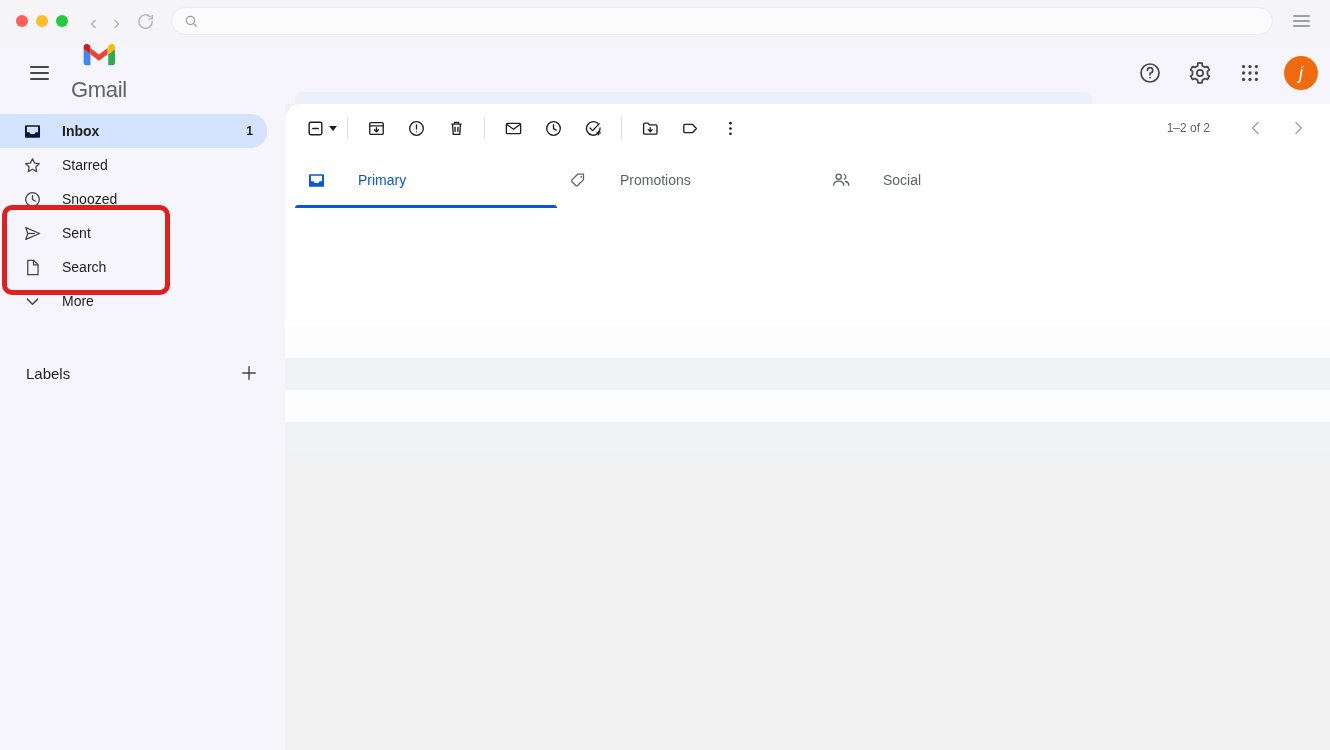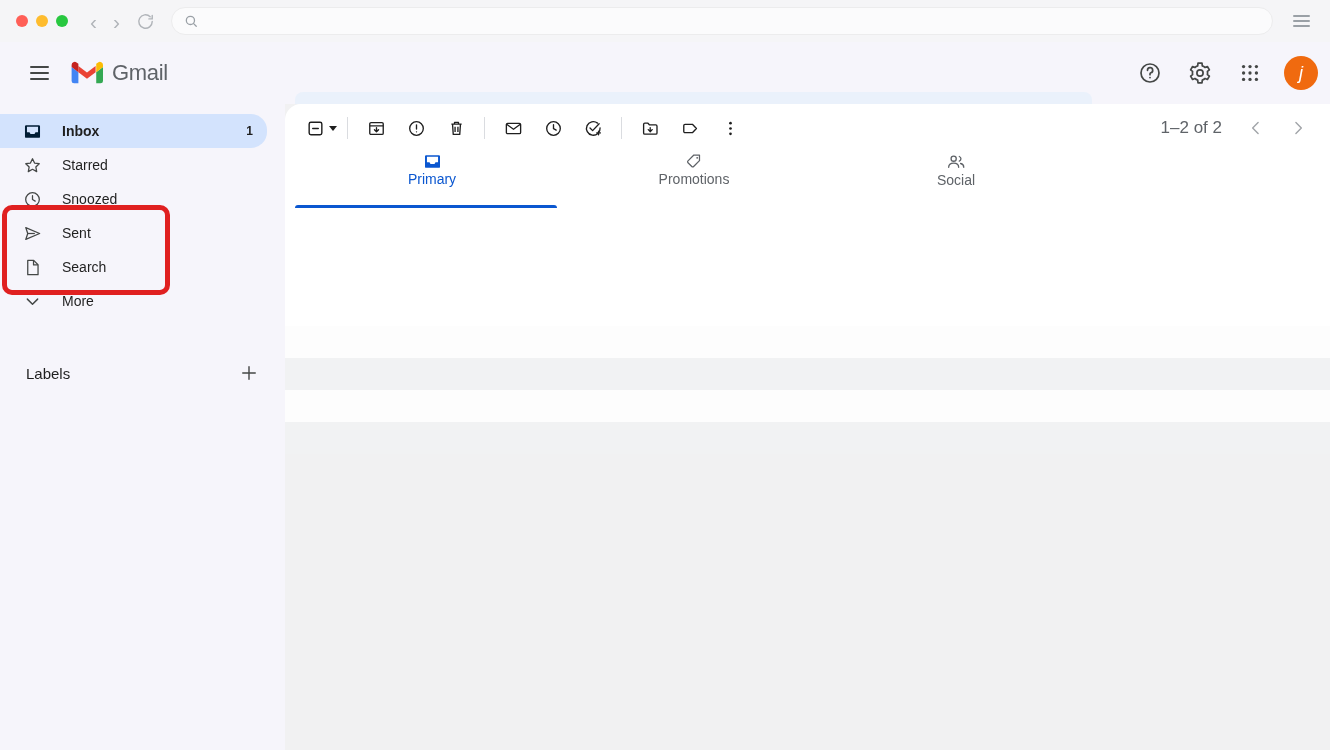--- a/index.html
+++ b/index.html
@@ -45,21 +45,21 @@
   .gmail-header {
     height: 62px; width: 100%;
     background: #f6f5fb;
     display: flex; align-items: center;
     padding: 0 16px 0 22px;
     position: relative;
   }
   .hamburger { display: flex; flex-direction: column; gap: 4px; cursor: pointer; padding: 8px; }
   .hamburger span { display: block; width: 19px; height: 2px; background: #444746; border-radius: 2px; }
 
-  .brand { display: flex; align-items: center; gap: 9px; margin-left: 14px; }
+  .brand { display: flex; align-items: center; gap: 9px; margin-left: 14px; flex-direction: column; }
   .brand-word { font-size: 22px; color: #5f6368; letter-spacing: -0.3px; }
 
   .search-wrap {
     position: absolute; left: 295px; top: 50px;
     width: 797px; height: 46px;
     background: #eaf1fb;
     border-radius: 8px;
     display: flex; align-items: center;
     padding: 0 16px 0 22px;
   }
@@ -139,28 +139,28 @@
     position: relative;
     overflow: hidden;
   }
 
   .toolbar { height: 48px; display: flex; align-items: center; padding: 0 12px 0 10px; position: relative; }
   .tool-icon { width: 40px; height: 40px; border-radius: 50%; display: flex; align-items: center; justify-content: center; color: #1f1f1f; cursor: pointer; }
   .caret { width: 0; height: 0; border-left: 4.5px solid transparent; border-right: 4.5px solid transparent; border-top: 5.5px solid #1f1f1f; margin-left: -6px; margin-right: 2px; cursor: pointer; }
   .divider { width: 1px; height: 22px; background: #dadce0; margin: 0 8px; }
 
   .pager { position: absolute; right: 14px; display: flex; align-items: center; gap: 6px; }
-  .pager-text { font-size: 17px; color: #5f6368; margin-right: 10px; }
+  .pager-text { font-size: 12px; color: #5f6368; margin-right: 22px; }
   .pager-btn { width: 36px; height: 36px; border-radius: 50%; display: flex; align-items: center; justify-content: center; color: #a1a4a8; cursor: pointer; }
 
   .tabs { display: flex; height: 56px; padding-left: 10px; }
   .tab {
-    width: 262px; display: flex; align-items: center; gap: 0;
+    width: 262px; display: flex; align-items: center; gap: 32px;
     padding-left: 12px; cursor: pointer;
-    font-size: 14px; color: #5f6368; position: relative; flex-direction: column;
+    font-size: 14px; color: #5f6368; position: relative;
   }
   .tab.active { color: #0b57d0; }
   .tab.active::after {
     content: ""; position: absolute; left: 0; right: 0; bottom: 0;
     height: 3px; background: #0b57d0; border-radius: 3px 3px 0 0;
   }
   .tab .ticon { display: flex; align-items: center; }
 
   .rows { position: absolute; top: 222px; left: 0; right: 0; }
   .mrow { height: 32px; }

